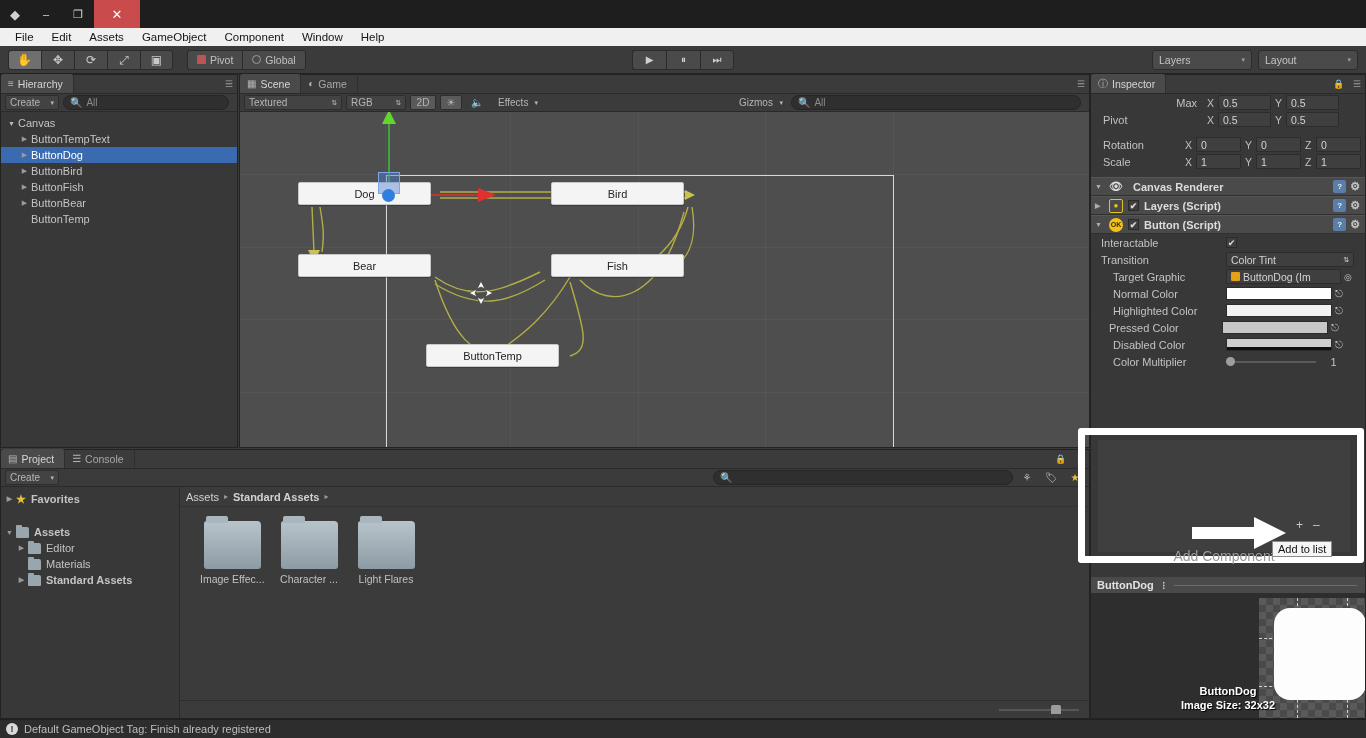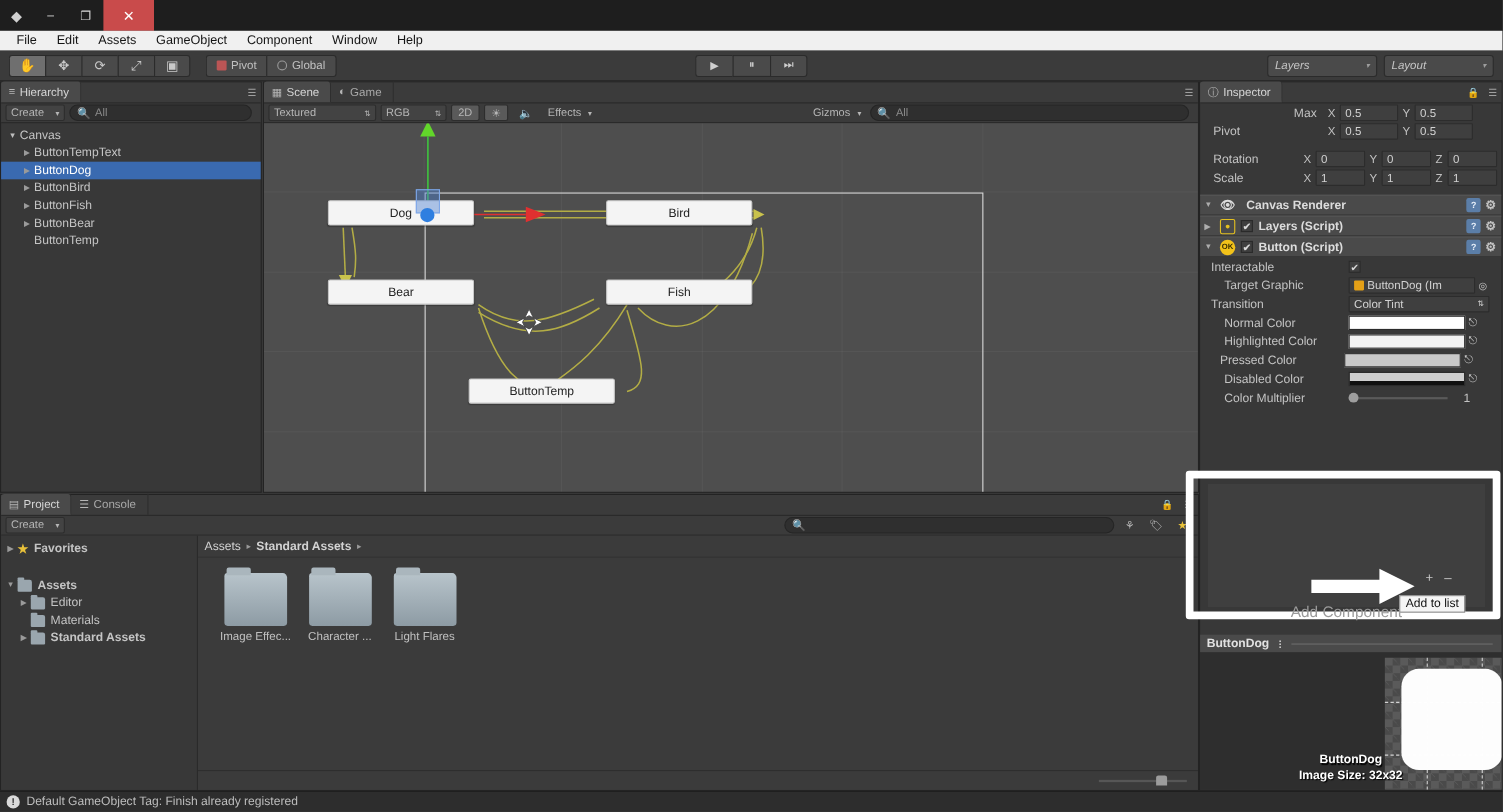--- a/index.html
+++ b/index.html
@@ -75,21 +75,21 @@
     width: 34px; height: 20px; background: #4a4a4a; border: 1px solid #2b2b2b; border-right: none;
     display: flex; align-items: center; justify-content: center; color: #cfcfcf; font-size: 10px;
   }
   .pbtn:first-child { border-radius: 3px 0 0 3px; }
   .pbtn:last-child { border-right: 1px solid #2b2b2b; border-radius: 0 3px 3px 0; }
 
   .rightgroup { position: absolute; right: 8px; display: flex; gap: 6px; }
   .ddbtn {
     height: 20px; min-width: 100px; background: #4a4a4a; border: 1px solid #2b2b2b;
     border-radius: 3px; display: flex; align-items: center; justify-content: space-between;
-    padding: 0 6px; color: #c5c5c5; font-size: 10.5px; font-style: italic;
+    padding: 0 6px; color: #c5c5c5; font-size: 10.5px;
   }
   .ddbtn .arr { font-size: 7px; color: #9d9d9d; }
 
   
   .panel { position: absolute; background: #383838; border: 1px solid #232323; }
   .tabbar {
     height: 19px; background: #3b3b3b; display: flex; align-items: flex-end;
     border-bottom: 1px solid #2a2a2a; position: relative;
   }
   .tab {
@@ -589,33 +589,33 @@
           <span class="bookicon">?</span>
           <span class="gearicon">⚙</span>
         </span>
       </div>
 
       <div class="row" style="padding-left:10px">
         <span style="width:125px">Interactable</span>
         <span class="chk">✔</span>
       </div>
       <div class="row" style="padding-left:10px">
+        <span style="width:125px">Transition</span>
+        <span class="fld" style="width:128px;display:flex;align-items:center;justify-content:space-between">
+          <span>Color Tint</span>
+            <span style="font-size:7px">⇅</span>
+        </span>
+      </div>
+      <div class="row" style="padding-left:10px">
         <span style="width:125px;padding-left:12px">Target Graphic</span>
         <span class="fld" style="width:115px;display:flex;align-items:center;gap:3px">
           <span style="width:9px;height:9px;background:#e4a017;border-radius:1px;display:inline-block"></span>
           <span>ButtonDog (Im</span>
         </span>
         <span style="font-size:9px;margin-left:3px">◎</span>
-      </div>
-      <div class="row" style="padding-left:10px">
-        <span style="width:125px">Transition</span>
-        <span class="fld" style="width:128px;display:flex;align-items:center;justify-content:space-between">
-          <span>Color Tint</span>
-            <span style="font-size:7px">⇅</span>
-        </span>
       </div>
       <div class="row" style="padding-left:10px">
         <span style="width:125px;padding-left:12px">Normal Color</span>
         <span class="colorfield" style="width:106px;background:#ffffff"></span>
         <span class="eyedrop">⎋</span>
       </div>
       <div class="row" style="padding-left:10px">
         <span style="width:125px;padding-left:12px">Highlighted Color</span>
         <span class="colorfield" style="width:106px;background:#f2f2f2"></span>
         <span class="eyedrop">⎋</span>

